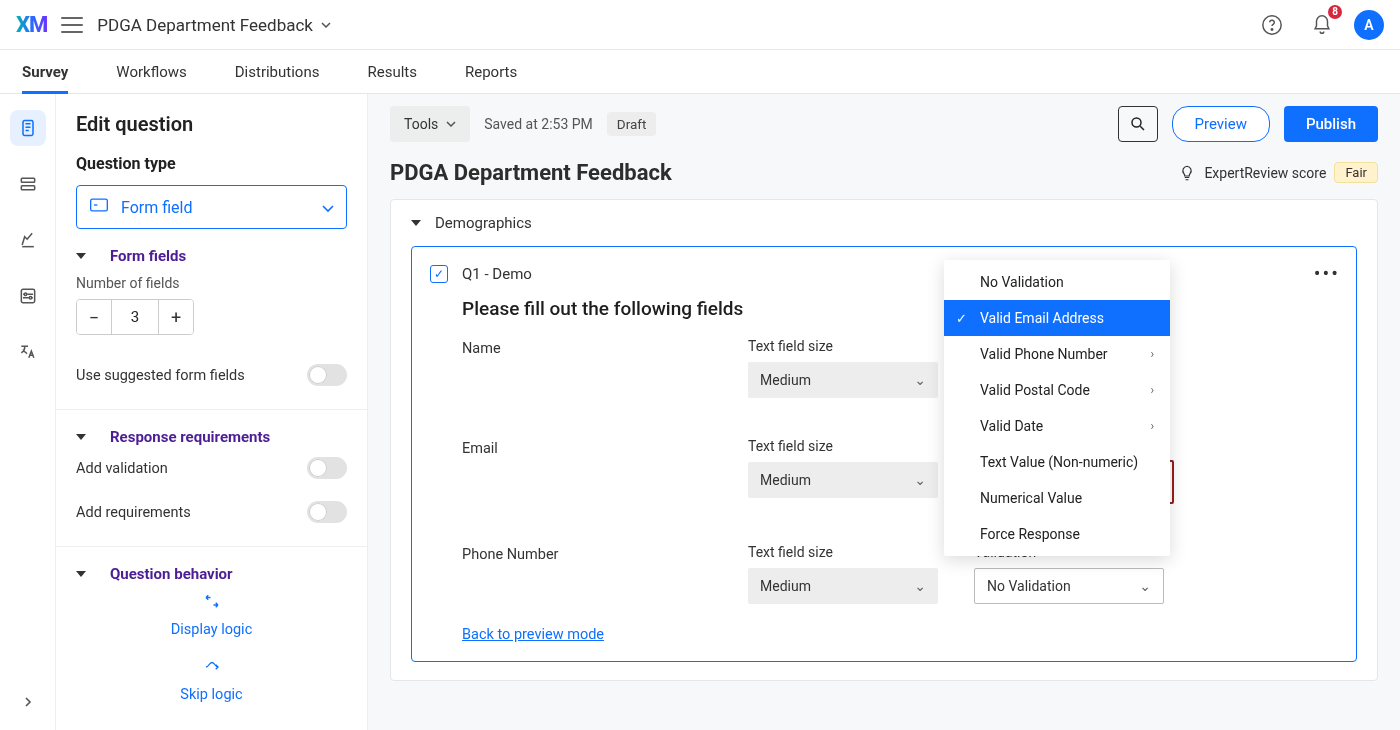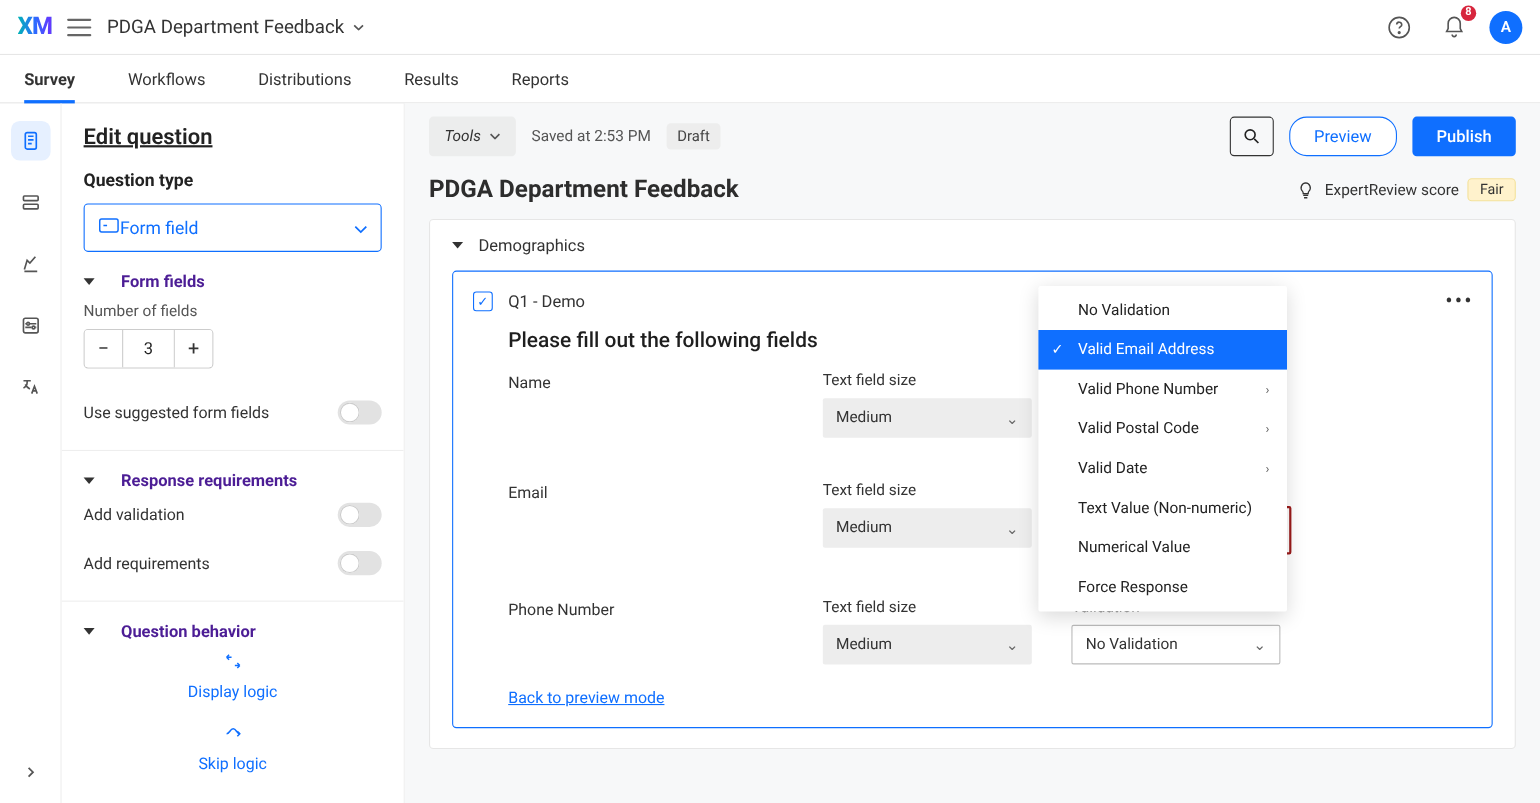--- a/index.html
+++ b/index.html
@@ -28,40 +28,40 @@
   .mainrow { display: flex; height: calc(100% - 94px); }
   .iconcol { width: 56px; border-right: 1px solid #eee; display: flex; flex-direction: column; align-items: center; padding-top: 16px; gap: 20px; position: relative; }
   .iconcol .tool { width: 36px; height: 36px; border-radius: 8px; display: flex; align-items: center; justify-content: center; cursor: pointer; color:#555; }
   .iconcol .tool.active { background: #e6f0ff; color:#0f6fff; }
   .iconcol .tool svg { width: 20px; height: 20px; }
   .iconcol .collapse-arrow { position: absolute; bottom: 18px; color:#555; cursor:pointer; }
 
   
   .editpanel { width: 312px; border-right: 1px solid #eee; overflow-y: auto; }
   .ep-section { padding: 18px 20px 12px 20px; border-bottom: 1px solid #eee; }
-  .ep-title { font-size: 20px; font-weight: 600; margin-bottom: 18px; text-decoration: underline; }
+  .ep-title { font-size: 20px; font-weight: 600; margin-bottom: 18px; }
   .ep-subhead { font-size: 16px; font-weight: 700; margin-bottom: 12px; }
   .qtype-select { border: 1.5px solid #0f6fff; border-radius: 4px; height: 44px; display: flex; align-items: center; padding: 0 12px; color: #0f6fff; gap: 10px; cursor: pointer; justify-content: space-between; }
-  .qtype-left { display:flex; align-items:center; }
+  .qtype-left { display:flex; align-items:center; gap:12px; }
   .ep-collapse-head { display: flex; align-items: center; gap: 24px; font-size: 15px; font-weight: 700; color: #4c1d95; }
   .tri-down { width: 0; height: 0; border-left: 5px solid transparent; border-right: 5px solid transparent; border-top: 6px solid #333; }
   .ep-label-sm { font-size: 14px; color: #555; margin-top: 10px; margin-bottom: 8px; }
   .stepper { display: inline-flex; border: 1px solid #ccc; border-radius: 4px; overflow: hidden; }
   .stepper button { width: 34px; height: 34px; background: #fff; border: none; cursor: pointer; font-size: 18px; color:#333; }
   .stepper .val { width: 48px; display:flex; align-items:center; justify-content:center; border-left: 1px solid #ccc; border-right: 1px solid #ccc; font-size:15px; }
   .setting-row { display: flex; align-items: center; justify-content: space-between; height: 44px; font-size: 14.5px; color:#333; }
   .toggle { width: 40px; height: 22px; background: #e2e2e2; border-radius: 11px; position: relative; cursor: pointer; }
   .toggle::after { content: ""; position: absolute; left: 2px; top: 2px; width: 18px; height: 18px; background: #fff; border-radius: 50%; box-shadow: 0 0 0 1px #ccc inset; }
   .behavior-link { display: flex; align-items: center; gap: 10px; color: #0f6fff; font-size: 14.5px; padding: 10px 0; cursor:pointer;flex-direction:column; }
   .behavior-link svg { width:18px; height:18px; }
 
   
   .canvas { flex: 1; background: #f7f8f9; overflow: hidden; position: relative; }
   .canvas-toolbar { display: flex; align-items: center; gap: 14px; padding: 12px 22px; }
-  .tools-btn { background: #eceded; border-radius: 4px; height: 36px; padding: 0 14px; display: flex; align-items: center; gap: 8px; font-size: 14px; cursor:pointer; color:#333;font-style:italic; }
+  .tools-btn { background: #eceded; border-radius: 4px; height: 36px; padding: 0 14px; display: flex; align-items: center; gap: 8px; font-size: 14px; cursor:pointer; color:#333; }
   .saved-text { font-size: 14px; color: #555; }
   .draft-pill { background: #ededed; border-radius: 4px; padding: 4px 10px; font-size: 13.5px; color:#444; }
   .canvas-toolbar .spacer { flex:1; }
   .sq-btn { height: 36px; width: 40px; border: 1px solid #333; border-radius: 4px; display:flex; align-items:center; justify-content:center; cursor:pointer; }
   .preview-btn { height: 36px; border: 1.5px solid #0f6fff; color:#0f6fff; border-radius: 16px; padding: 0 22px; background:#fff; font-size:15px; cursor:pointer; }
   .publish-btn { height: 36px; background:#0f6fff; color:#fff; border:none; border-radius:4px; padding: 0 22px; font-size:15px; cursor:pointer; font-weight:500; }
 
   .survey-title-row { display:flex; align-items:center; justify-content:space-between; padding: 6px 22px 14px 22px; }
   .survey-title { font-size: 22px; font-weight: 700; color: #2d2d2d; }
   .er-badge { display:flex; align-items:center; gap:8px; font-size:14px; color:#333; }

